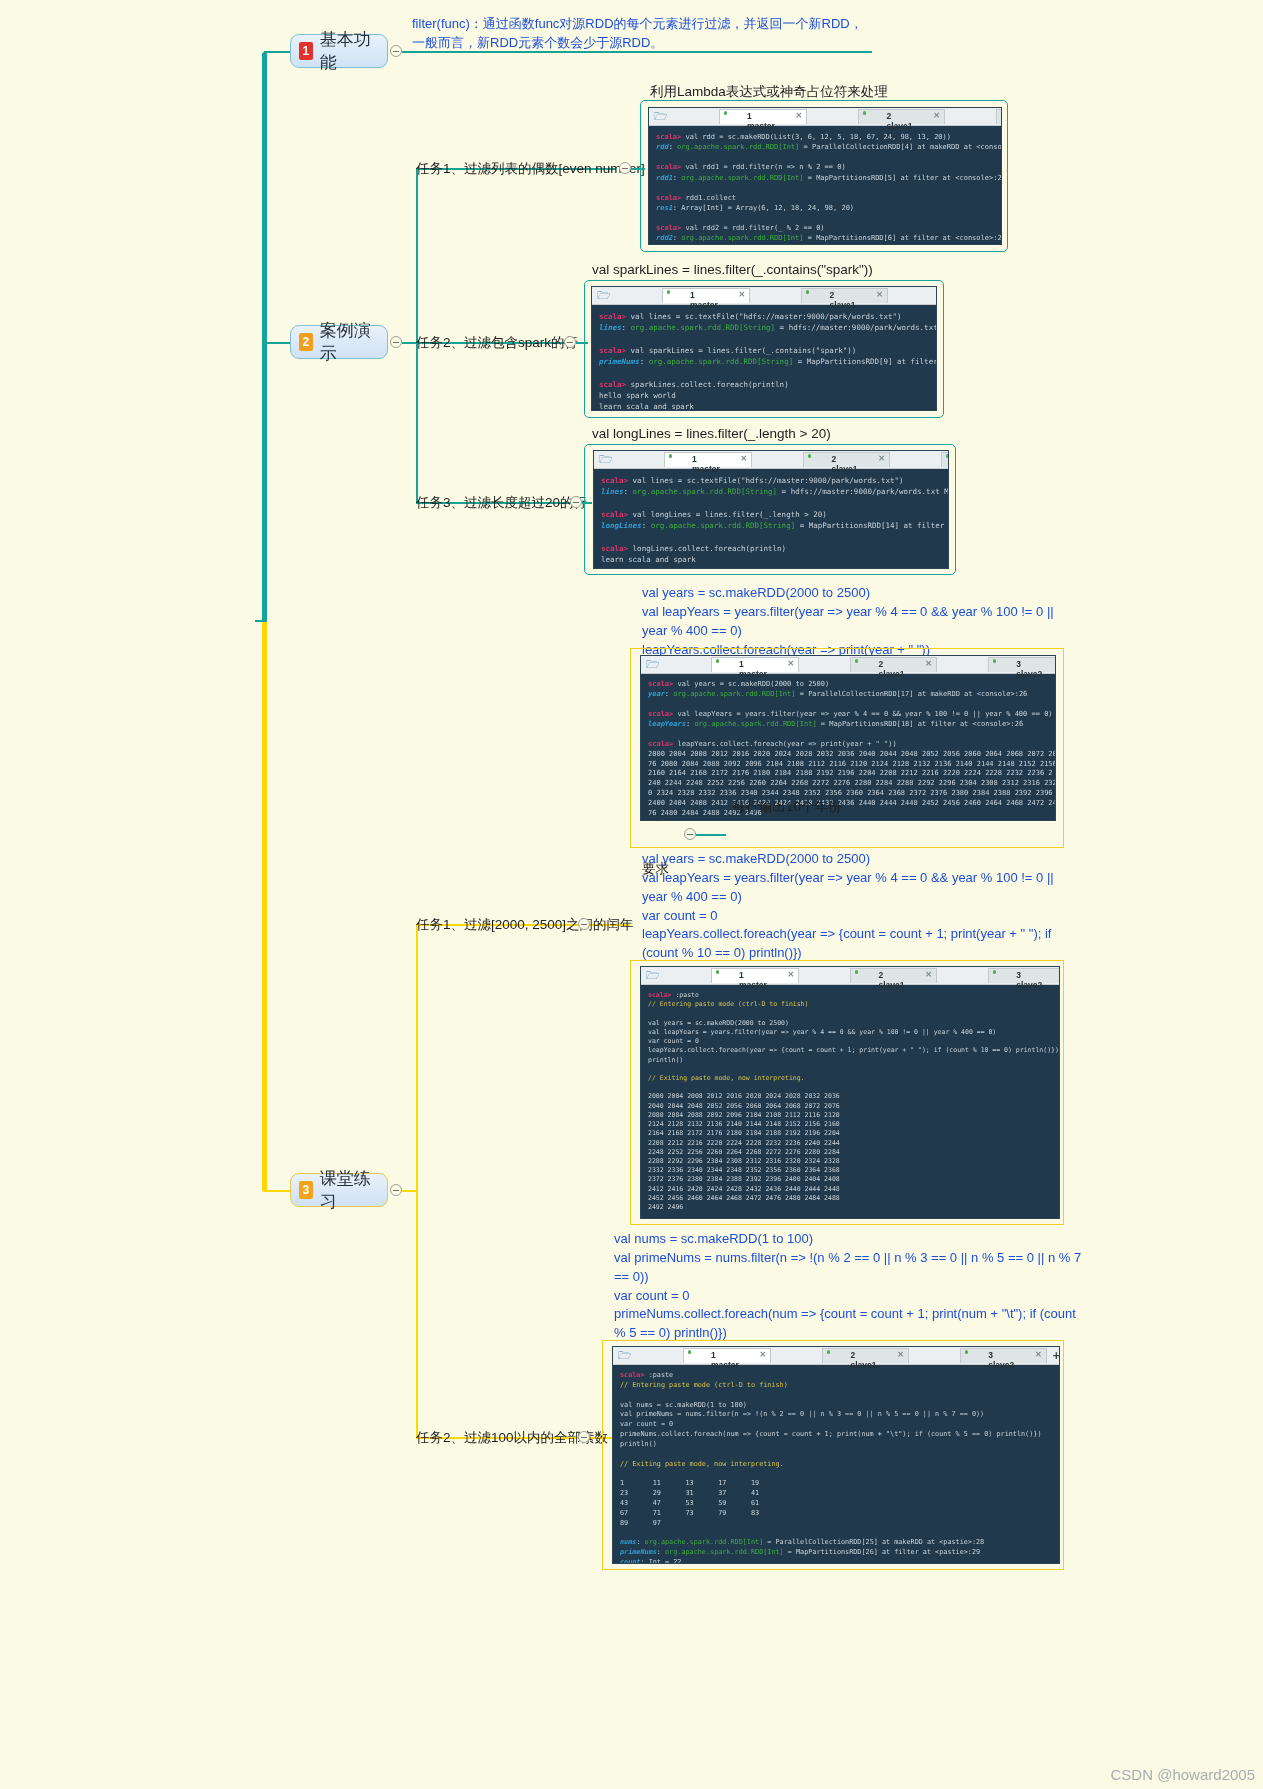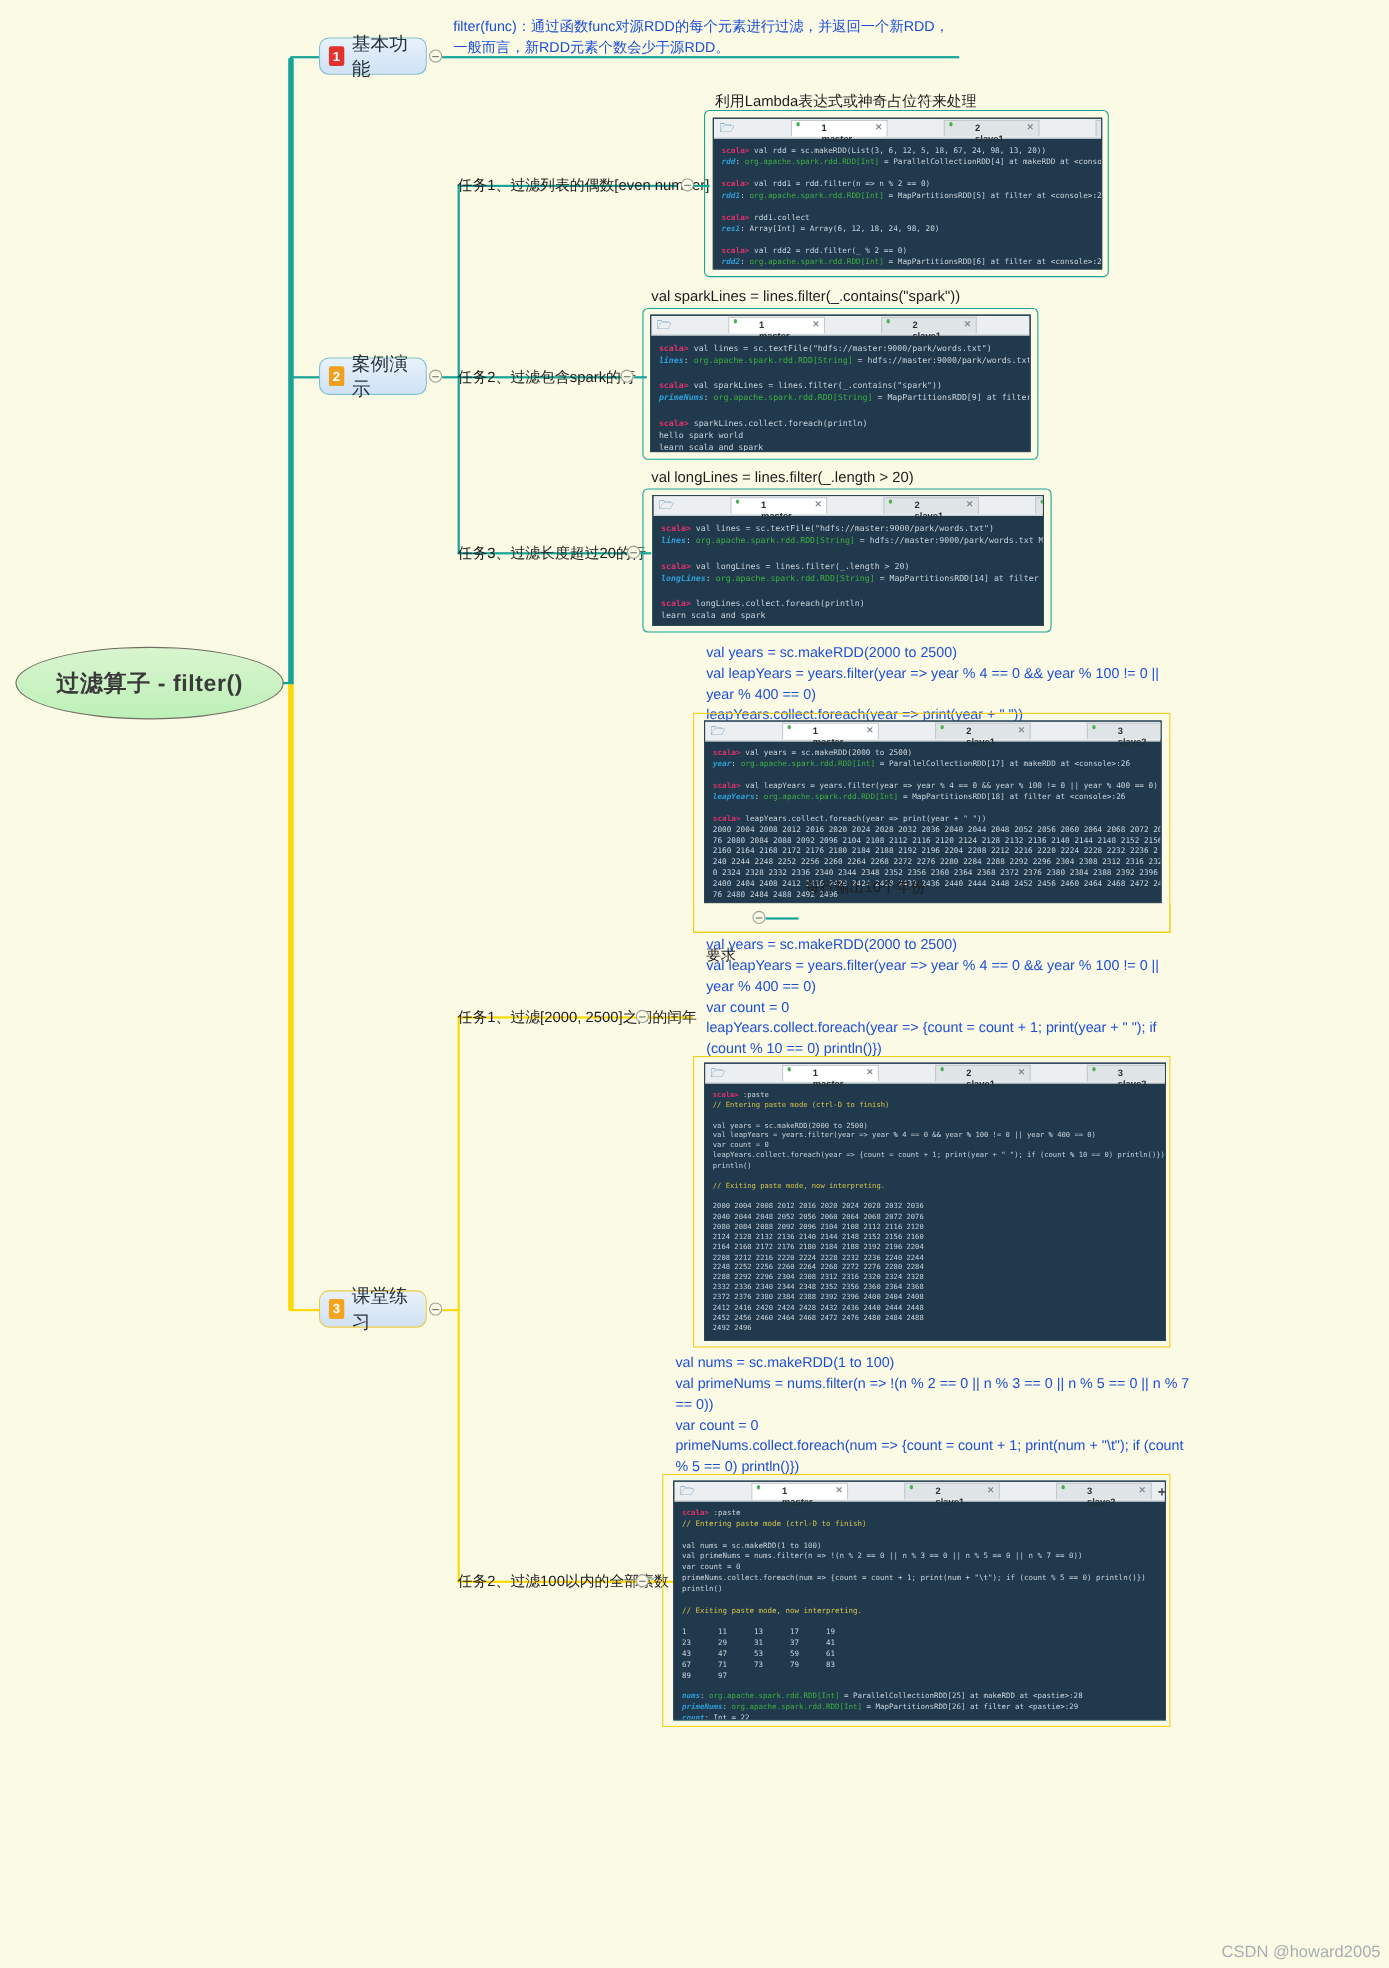--- a/index.html
+++ b/index.html
@@ -119,23 +119,20 @@
   <div class="abs vline" style="left:262px; top:52px; width:5px; height:570px; border-radius:3px;"></div>
   <div class="abs" style="left:262px; top:620px; width:5px; height:572px; background:#fcd905; border-radius:3px;"></div>
   <div class="abs hline" style="left:255px; top:620px; width:12px;"></div>
 
   <div class="abs hline" style="left:264px; top:51px; width:26px;"></div>
 
   <div class="abs hline" style="left:264px; top:342px; width:26px;"></div>
 
   <div class="abs" style="left:264px; top:1190px; width:26px; height:2px; background:#fcd905;"></div>
 
-  <div class="abs root-node">
-    <span>过滤算子 - filter()</span>
-  </div>
 
   <div class="abs branch" style="left:290px; top:34px; width:98px;">
     <span class="badge red">1</span>
     <span>基本功能</span>
   </div>
   <div class="abs handle" style="left:390px; top:45px;"></div>
   <div class="abs hline" style="left:402px; top:51px; width:470px;"></div>
   <div class="abs textnode" style="left:412px; top:15px; width:460px;">filter(func)：通过函数func对源RDD的每个元素进行过滤，并返回一个新RDD，一般而言，新RDD元素个数会少于源RDD。</div>
 
   <div class="abs branch" style="left:290px; top:325px; width:98px;">

